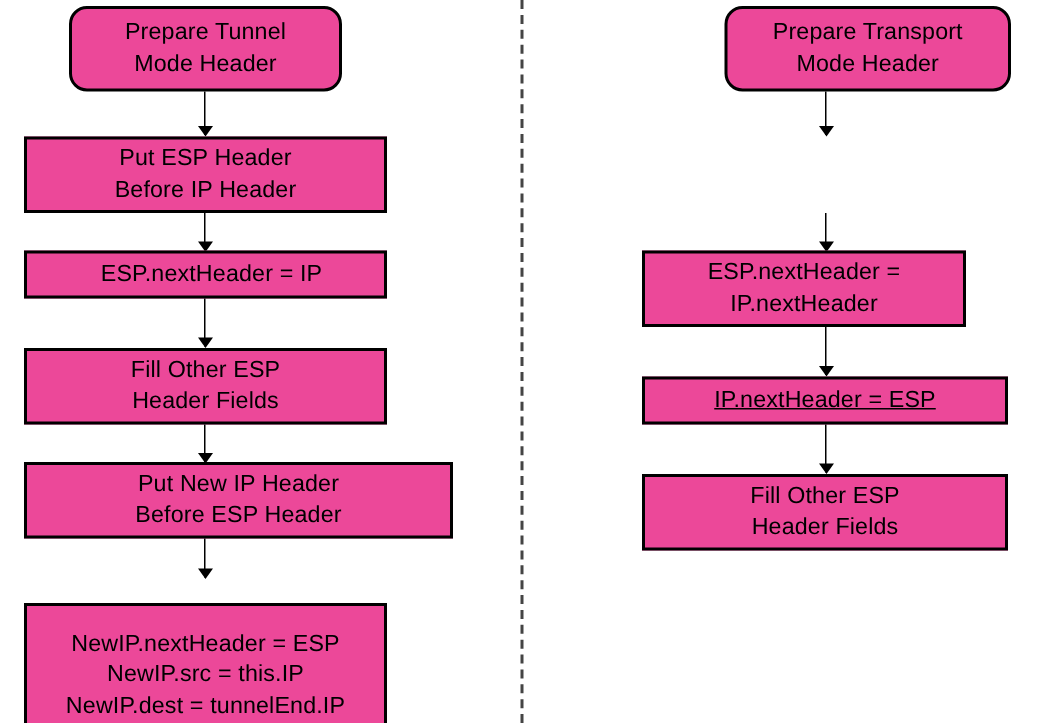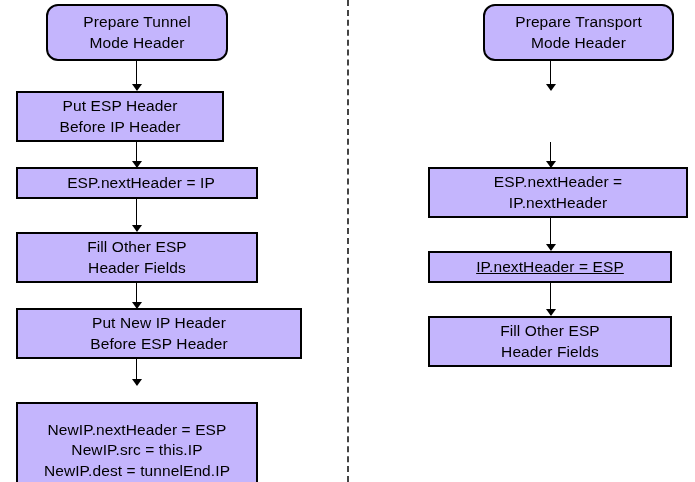--- a/index.html
+++ b/index.html
@@ -21,21 +21,21 @@
     position: absolute;
     top: 0px;
     left: 347px;
     width: 0px;
     height: 482px;
     border-left: 2px dashed #444444;
   }
   .node {
     position: absolute;
     box-sizing: border-box;
-    background: #c4b5fd;
+    background: #ec4899;
     border: 2px solid #000000;
     display: flex;
     align-items: center;
     justify-content: center;
     text-align: center;
     color: #000000;
     font-size: 15.5px;
     line-height: 1.32;
     letter-spacing: 0.1px;
     white-space: pre-line;
@@ -62,21 +62,21 @@
 <body>
 
 <div id="canvas">
 
   <div class="node terminal" style="left:46px; top:4px; width:182px; height:57px;">Prepare Tunnel
 Mode Header</div>
 
   <div class="edge" style="left:136px; top:61px; height:29px;"></div>
   <div class="arrowhead" style="left:132px; top:84px;"></div>
 
-  <div class="node" style="left:16px; top:91px; width:208px; height:51px;">Put ESP Header
+  <div class="node" style="left:16px; top:91px; width:242px; height:51px;">Put ESP Header
 Before IP Header</div>
 
   <div class="edge" style="left:136px; top:142px; height:25px;"></div>
   <div class="arrowhead" style="left:132px; top:161px;"></div>
 
   <div class="node" style="left:16px; top:167px; width:242px; height:32px;padding-left:12px;">ESP.nextHeader = IP</div>
 
   <div class="edge" style="left:136px; top:199px; height:32px;"></div>
   <div class="arrowhead" style="left:132px; top:225px;"></div>
 
@@ -101,21 +101,21 @@
   <div class="node terminal" style="left:483px; top:4px; width:191px; height:57px;">Prepare Transport
 Mode Header</div>
 
   <div class="edge" style="left:550px; top:61px; height:29px;"></div>
   <div class="arrowhead" style="left:546px; top:84px;"></div>
 
 
   <div class="edge" style="left:550px; top:142px; height:25px;"></div>
   <div class="arrowhead" style="left:546px; top:161px;"></div>
 
-  <div class="node" style="left:428px; top:167px; width:260px; height:51px;">ESP.nextHeader =
+  <div class="node" style="left:428px; top:167px; width:216px; height:51px;">ESP.nextHeader =
 IP.nextHeader</div>
 
   <div class="edge" style="left:550px; top:218px; height:32px;"></div>
   <div class="arrowhead" style="left:546px; top:244px;"></div>
 
   <div class="node" style="left:428px; top:251px; width:244px; height:32px;text-decoration:underline;">IP.nextHeader = ESP</div>
 
   <div class="edge" style="left:550px; top:283px; height:32px;"></div>
   <div class="arrowhead" style="left:546px; top:309px;"></div>
 

